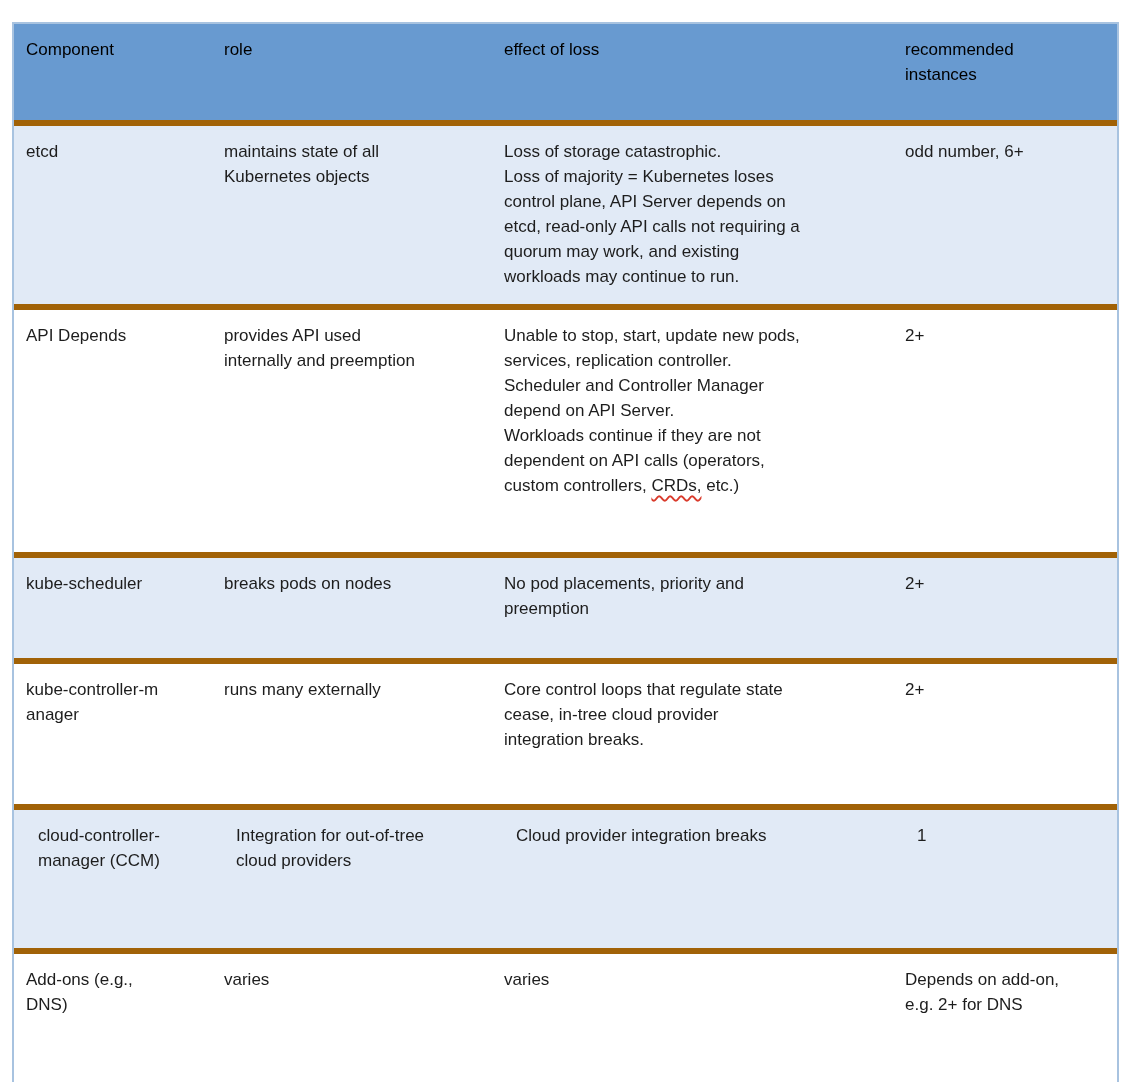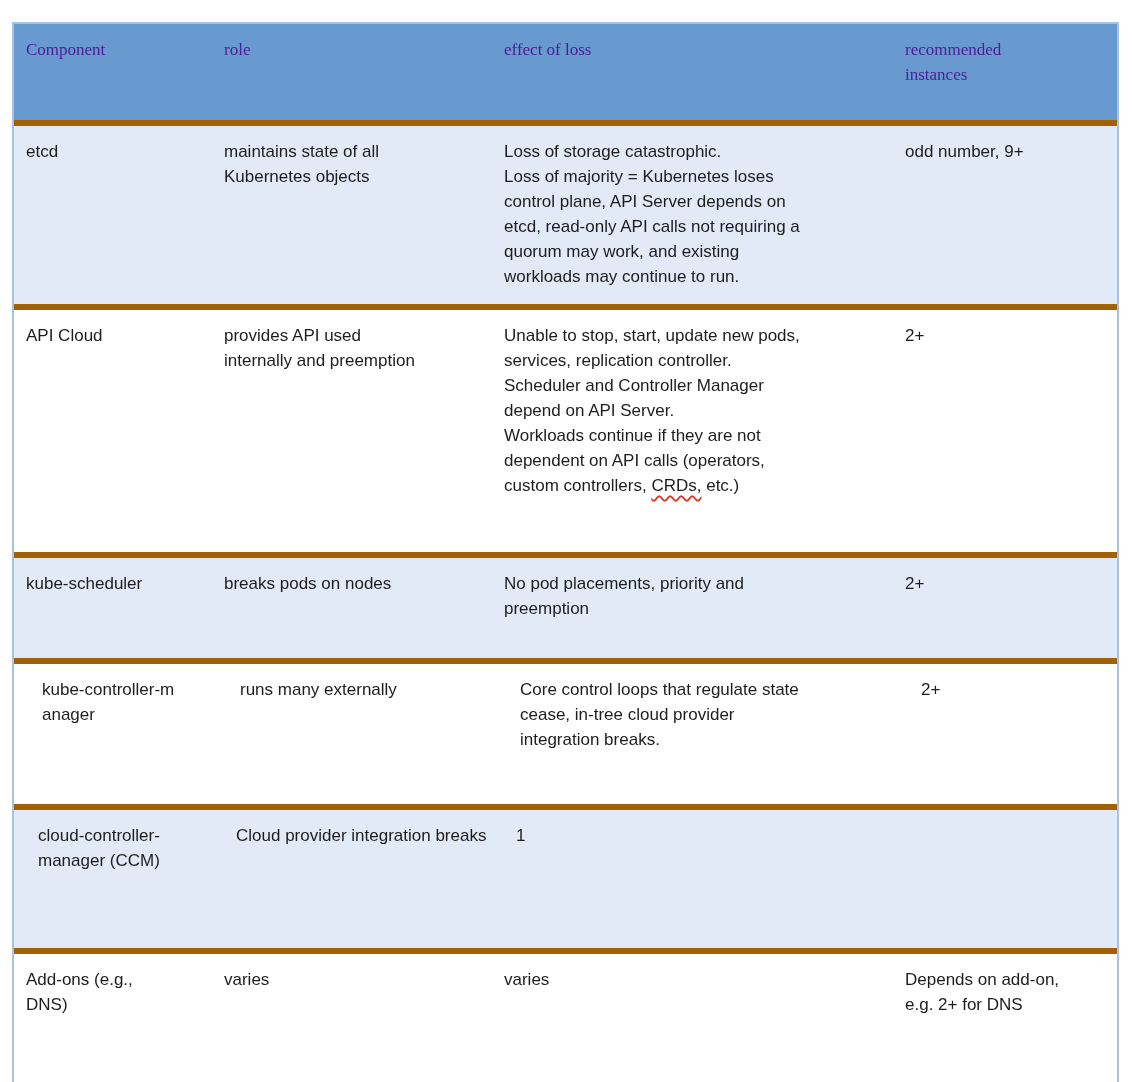--- a/index.html
+++ b/index.html
@@ -25,32 +25,32 @@
     grid-template-columns: 198px 280px 401px 1fr;
     box-sizing: border-box;
   }
   .t-row + .t-row { border-top: 6px solid #a16207; }
   .t-header { background: #689ad0; min-height: 96px; }
   .t-row.alt { background: #e1eaf6; }
   .t-row.plain { background: #ffffff; }
   .r-etcd  { min-height: 184px; }
   .r-api   { min-height: 212px; }
   .r-sched { min-height: 106px; margin-top: 36px; }
-  .r-kcm   { min-height: 146px; padding-left: 16px; }
+  .r-kcm   { min-height: 146px; }
   .r-ccm   { min-height: 144px; padding-left: 12px; }
   .r-addon { min-height: 142px; }
   .cell {
     padding: 13px 14px 8px 12px;
     font-size: 17px;
     line-height: 25px;
     white-space: pre-wrap;
     overflow-wrap: break-word;
     color: #1d1d1d;
   }
-  .t-header .cell { color: #4c1d95; font-family: Liberation Serif, serif; }
+  .t-header .cell { color: #000000; }
   .squiggle {
     text-decoration: underline;
     text-decoration-style: wavy;
     text-decoration-color: #d93a2b;
     text-decoration-thickness: 1.5px;
     text-underline-offset: 4px;
     text-decoration-skip-ink: none;
   }
 </style>
 </head>
@@ -69,25 +69,25 @@
   <div class="t-row alt r-etcd">
     <div class="cell">etcd</div>
     <div class="cell">maintains state of all
 Kubernetes objects</div>
     <div class="cell">Loss of storage catastrophic.
 Loss of majority = Kubernetes loses
 control plane, API Server depends on
 etcd, read-only API calls not requiring a
 quorum may work, and existing
 workloads may continue to run.</div>
-    <div class="cell">odd number, 9+</div>
+    <div class="cell">odd number, 6+</div>
   </div>
 
   <div class="t-row plain r-api">
-    <div class="cell">API Cloud</div>
+    <div class="cell">API Depends</div>
     <div class="cell">provides API used
 internally and preemption</div>
     <div class="cell">Unable to stop, start, update new pods,
 services, replication controller.
 Scheduler and Controller Manager
 depend on API Server.
 Workloads continue if they are not
 dependent on API calls (operators,
 custom controllers, <span class="squiggle">CRDs,</span> etc.)</div>
     <div class="cell">2+</div>
@@ -107,20 +107,22 @@
     <div class="cell">runs many externally</div>
     <div class="cell">Core control loops that regulate state
 cease, in-tree cloud provider
 integration breaks.</div>
     <div class="cell">2+</div>
   </div>
 
   <div class="t-row alt r-ccm">
     <div class="cell">cloud-controller-
 manager (CCM)</div>
+    <div class="cell">Integration for out-of-tree
+cloud providers</div>
     <div class="cell">Cloud provider integration breaks</div>
     <div class="cell">1</div>
   </div>
 
   <div class="t-row plain r-addon">
     <div class="cell">Add-ons (e.g.,
 DNS)</div>
     <div class="cell">varies</div>
     <div class="cell">varies</div>
     <div class="cell">Depends on add-on,

